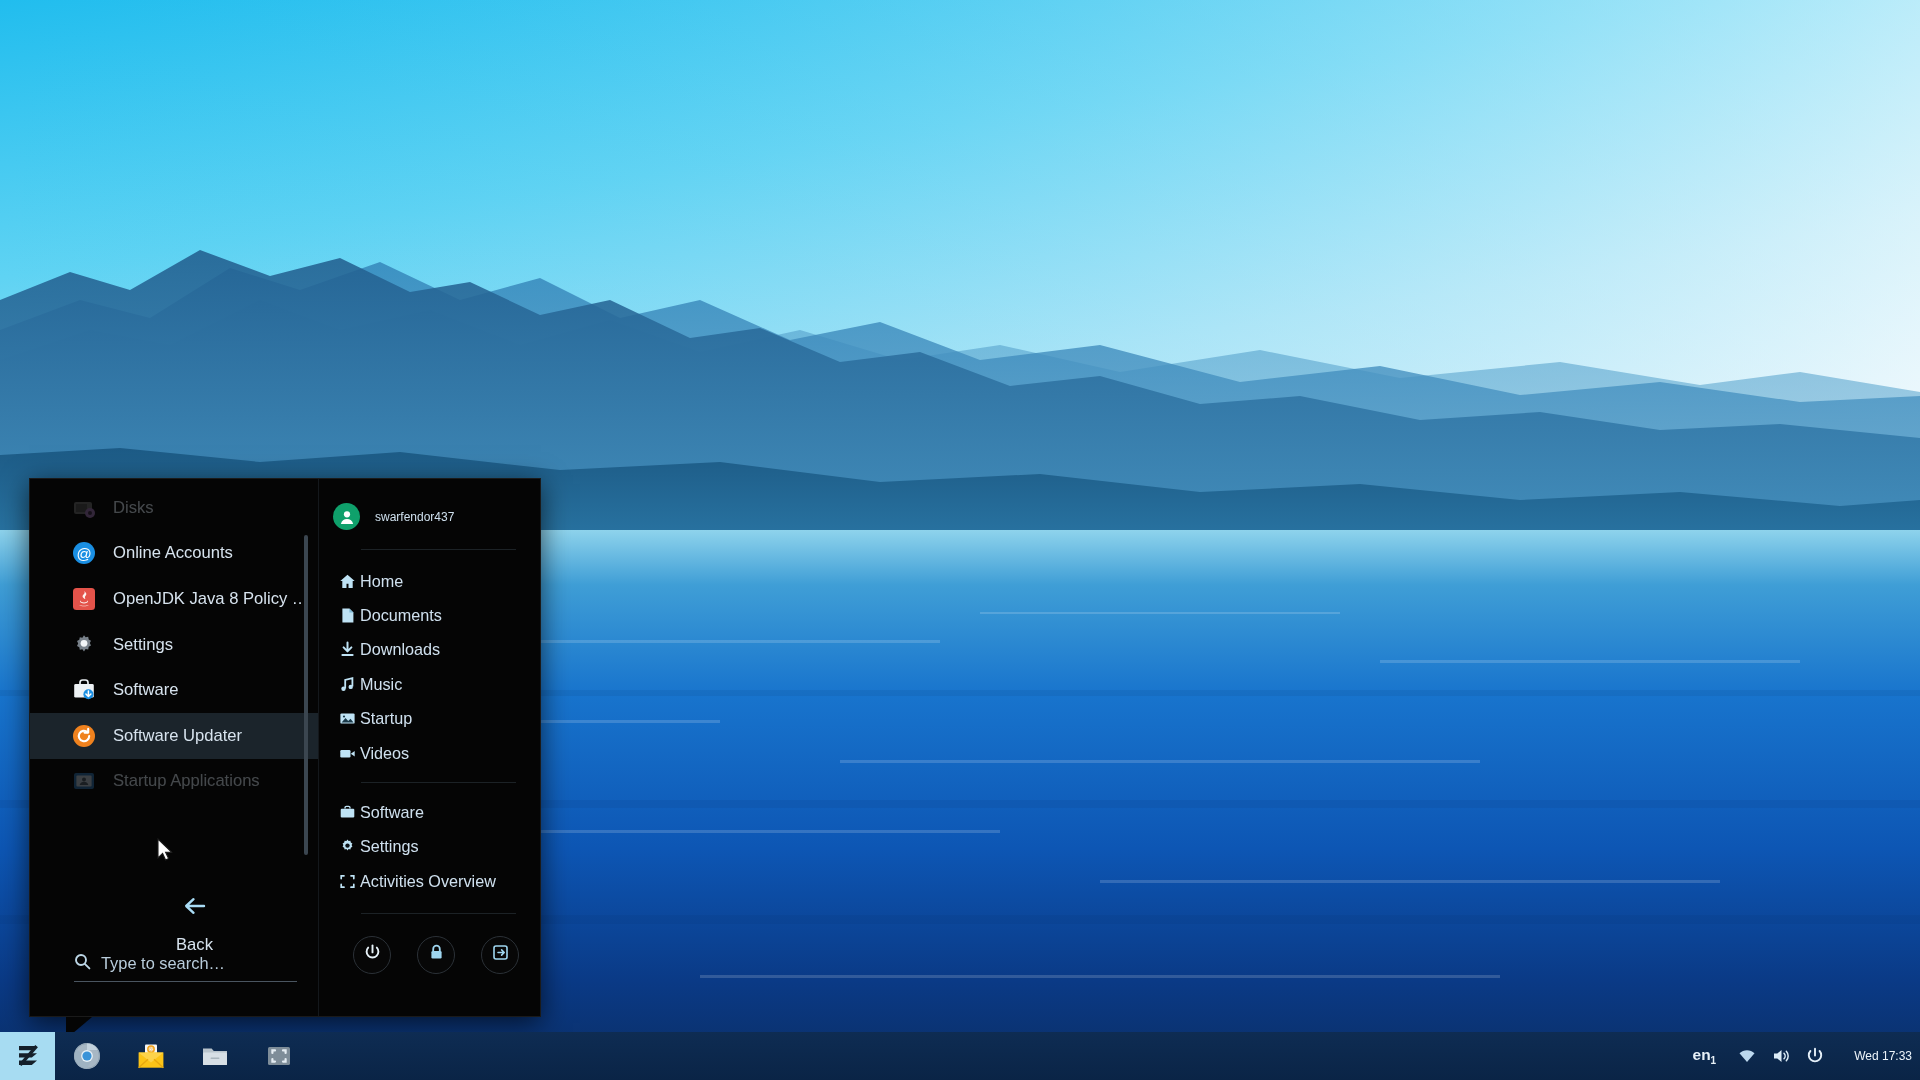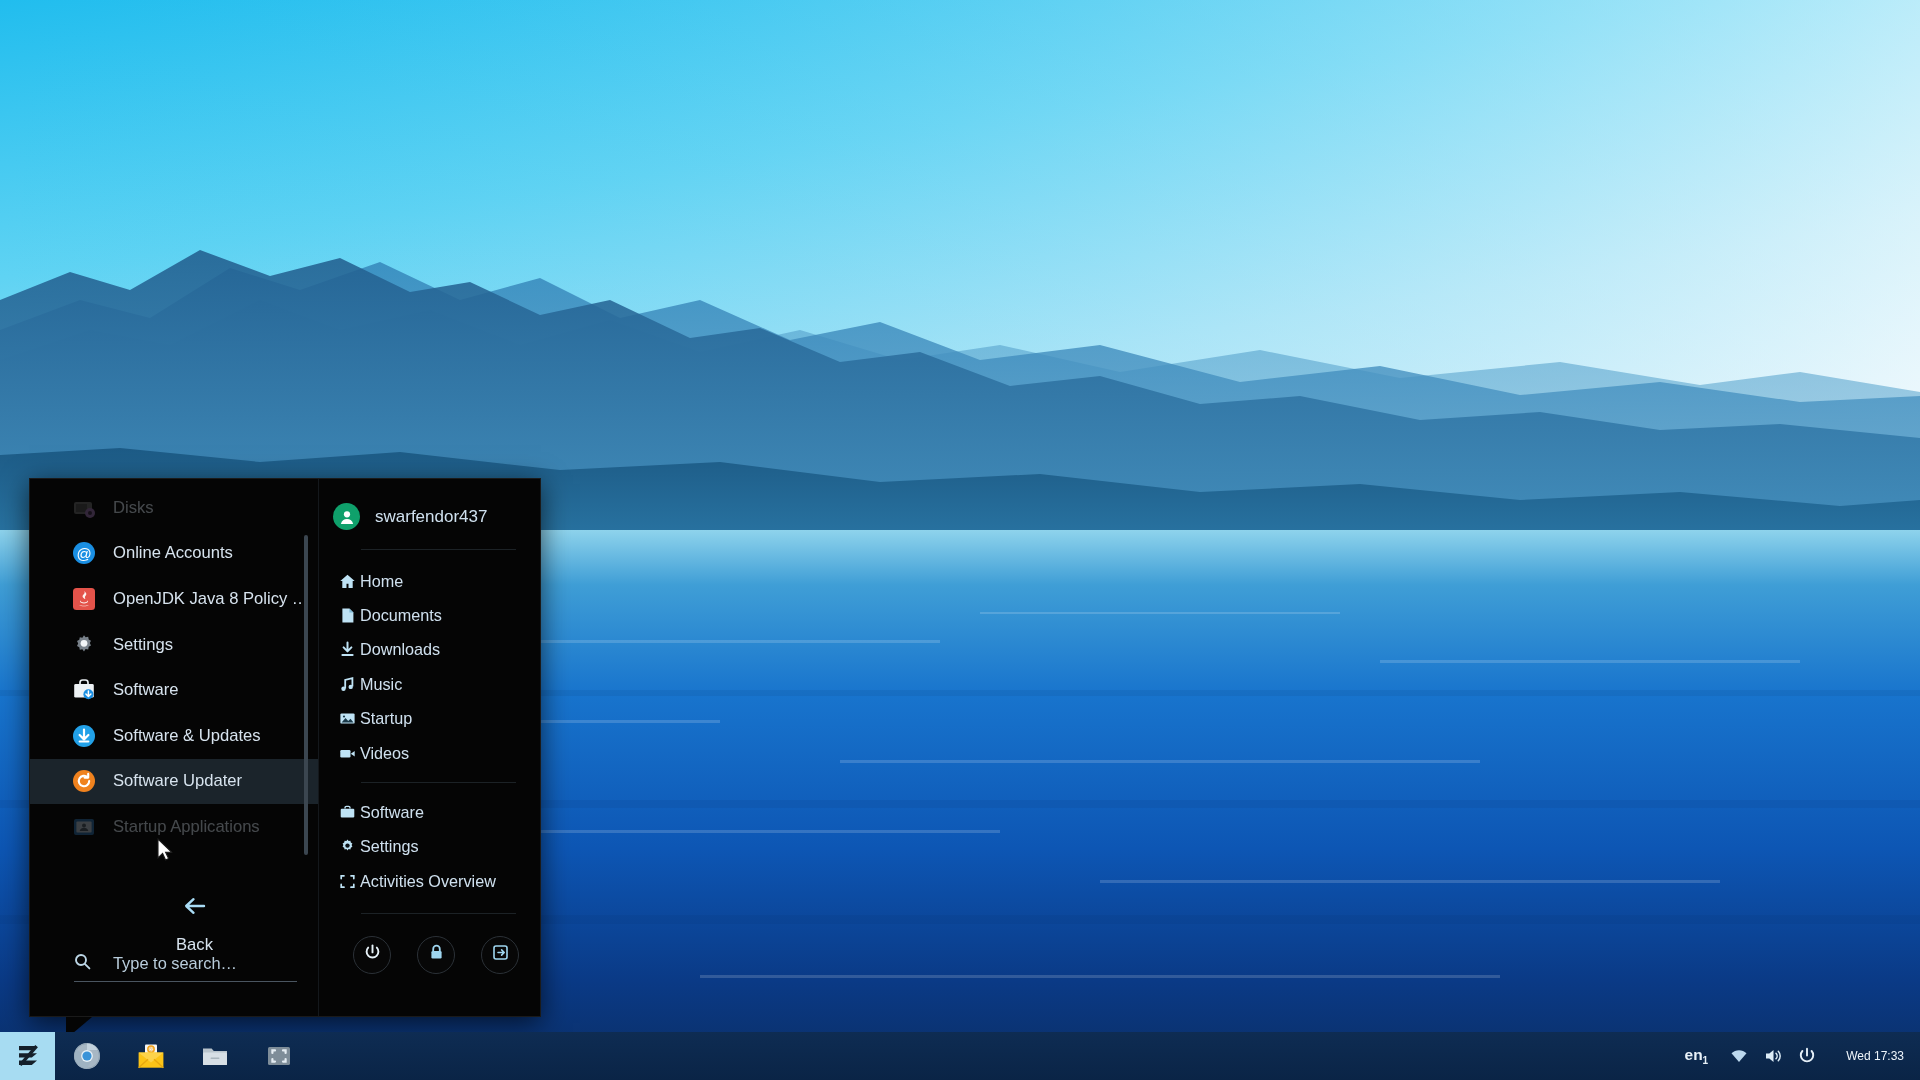--- a/index.html
+++ b/index.html
@@ -71,21 +71,21 @@
     background:#3b4650; border-radius:3px;
   }
 
   .back-row {
     display:flex; align-items:center; gap:16px;
     height:52px; padding-left:41px;
     color:#d7e3ee; font-size:16.6px;flex-direction:column;
   }
   .search-wrap {
     margin:8px 21px 0 44px;
-    display:flex; align-items:center; gap:22px;
+    display:flex; align-items:center; gap:10px;
     border-bottom:1px solid #4a5560;
     padding-bottom:7px;
   }
   .search-text { color:#b9cddc; font-size:16.4px; }
 
   
   .menu-right {
     flex:1; position:relative;
     border-left:1px solid #14181c;
     padding:0 0 0 0;
@@ -93,21 +93,21 @@
   .user-row {
     display:flex; align-items:center; gap:15px;
     padding:24px 0 0 14px;
   }
   .user-avatar {
     width:27px; height:27px; border-radius:50%;
     background:#0fa06b;
     display:flex; align-items:center; justify-content:center;
     flex:0 0 27px;
   }
-  .user-name { color:#cfe0ee; font-size:17px; }
+  .user-name { color:#cfe0ee; font-size:12px; }
   .rdiv { height:1px; background:#1c2226; margin:19px 24px 0 42px; }
   .places { padding:14px 0 0 16px; }
   .place-row {
     display:flex; align-items:center; gap:4px;
     height:34.4px;
     color:#cfe0ee; font-size:16.2px;
     padding-left:4px;
   }
   .place-ic { width:17px; height:17px; flex:0 0 17px;
               display:flex; align-items:center; justify-content:center; }
@@ -135,21 +135,21 @@
     width:55px; height:48px;
     background:#a7dcf2;
     display:flex; align-items:center; justify-content:center;
   }
   .tb-item {
     width:64px; height:48px;
     display:flex; align-items:center; justify-content:center;
   }
   #tray {
     margin-left:auto; display:flex; align-items:center;
-    gap:0; padding-right:10px; height:32px;
+    gap:0; padding-right:2px; height:32px;
   }
   .tray-lang {
     color:#e8f1f8; font-size:15.5px; font-weight:bold;
     padding:0 14px; position:relative;
   }
   .tray-lang sub { font-size:10px; }
   .tray-ic { width:34px; height:48px; display:flex; align-items:center; justify-content:center; }
   .tray-clock { color:#eef5fb; font-size:12px; padding-left:22px; padding-right:6px; white-space:nowrap; }
 
   
@@ -297,30 +297,20 @@
           <svg width="26" height="26" viewBox="0 0 26 26">
             <path d="M9 7V5.6A2.6 2.6 0 0 1 11.6 3h2.8A2.6 2.6 0 0 1 17 5.6V7" fill="none" stroke="#e9edf0" stroke-width="1.7"></path>
             <rect x="3.2" y="7" width="19.6" height="13.6" rx="1.4" fill="#eef2f5"></rect>
             <circle cx="17.4" cy="17.2" r="5" fill="#1a8fe3"></circle>
             <path d="M17.4 14.1v5.2M14.9 17l2.5 2.5L19.9 17" stroke="#ffffff" stroke-width="1.5" fill="none" stroke-linecap="round" stroke-linejoin="round"></path>
           </svg>
         </span>
         <span class="label">Software</span>
       </div>
 
-      <div class="app-row">
-        <span class="app-icon">
-          <svg width="26" height="26" viewBox="0 0 26 26">
-            <circle cx="13" cy="13" r="11" fill="#22a1e8"></circle>
-            <path d="M13 6.5v9M8.6 12l4.4 4.4L17.4 12" stroke="#ffffff" stroke-width="2.2" fill="none" stroke-linecap="round" stroke-linejoin="round"></path>
-            <rect x="7.6" y="17.6" width="10.8" height="2" rx="1" fill="#ffffff"></rect>
-          </svg>
-        </span>
-        <span class="label">Software &amp; Updates</span>
-      </div>
 
       <div class="app-row selected">
         <span class="app-icon">
           <svg width="26" height="26" viewBox="0 0 26 26">
             <circle cx="13" cy="13" r="11" fill="#f0821e"></circle>
             <path d="M18.2 13a5.2 5.2 0 1 1-1.7-3.85" fill="none" stroke="#ffffff" stroke-width="2.1" stroke-linecap="round"></path>
             <path d="M17.2 5.9v3.7h-3.7" fill="none" stroke="#ffffff" stroke-width="2.1" stroke-linecap="round" stroke-linejoin="round"></path>
           </svg>
         </span>
         <span class="label">Software Updater</span>

